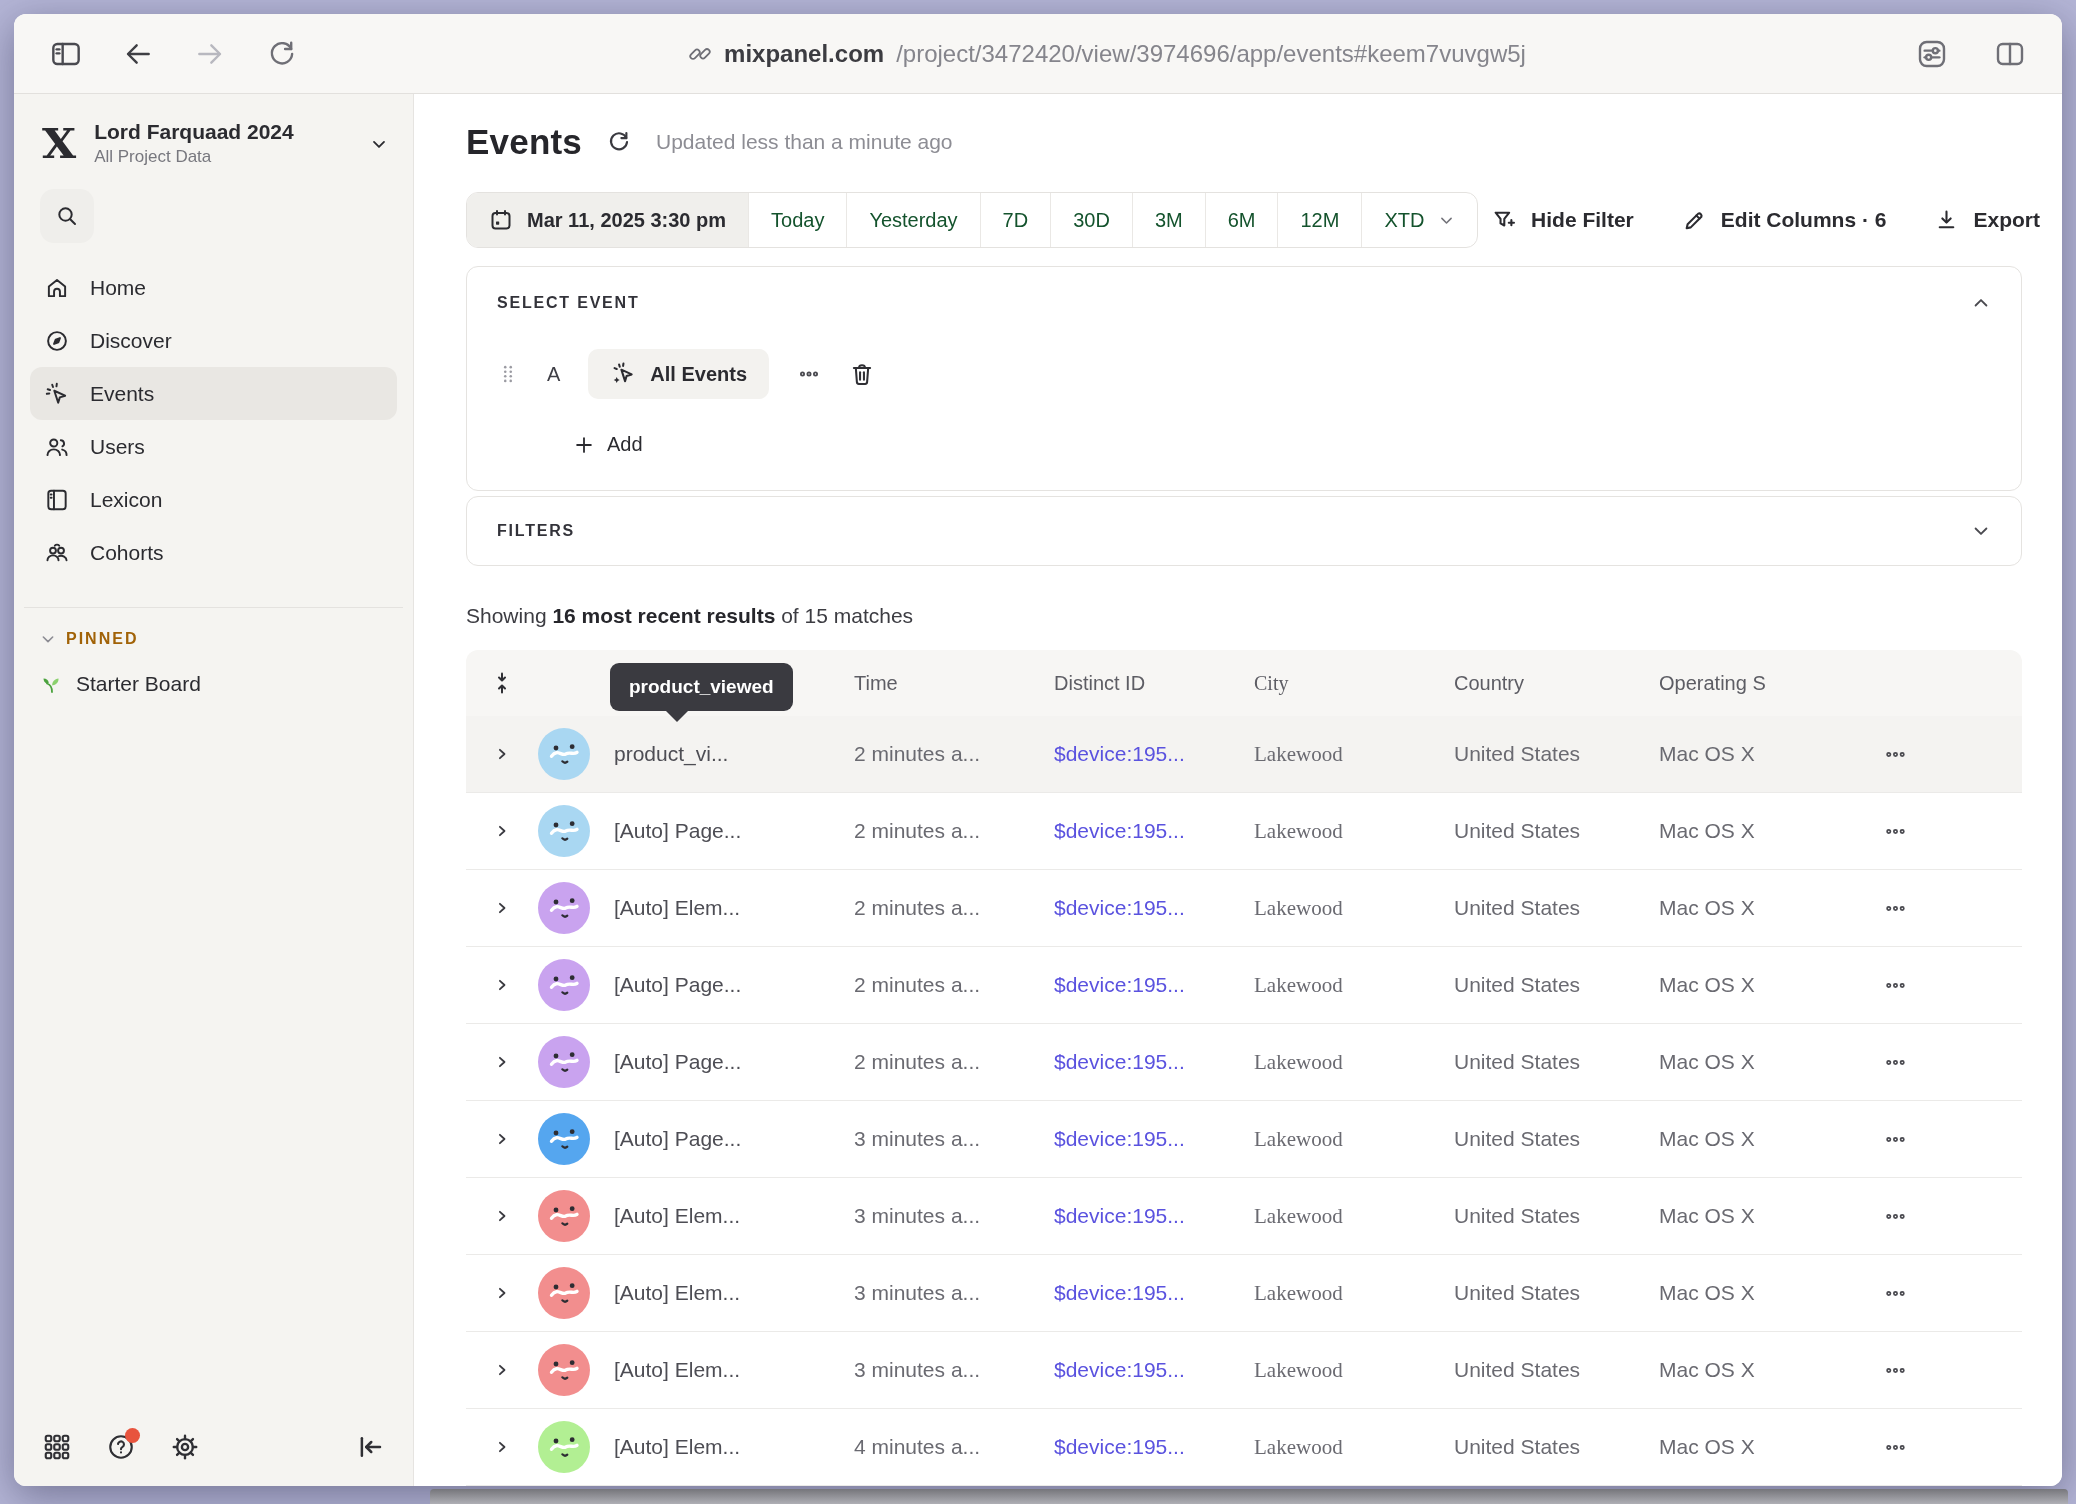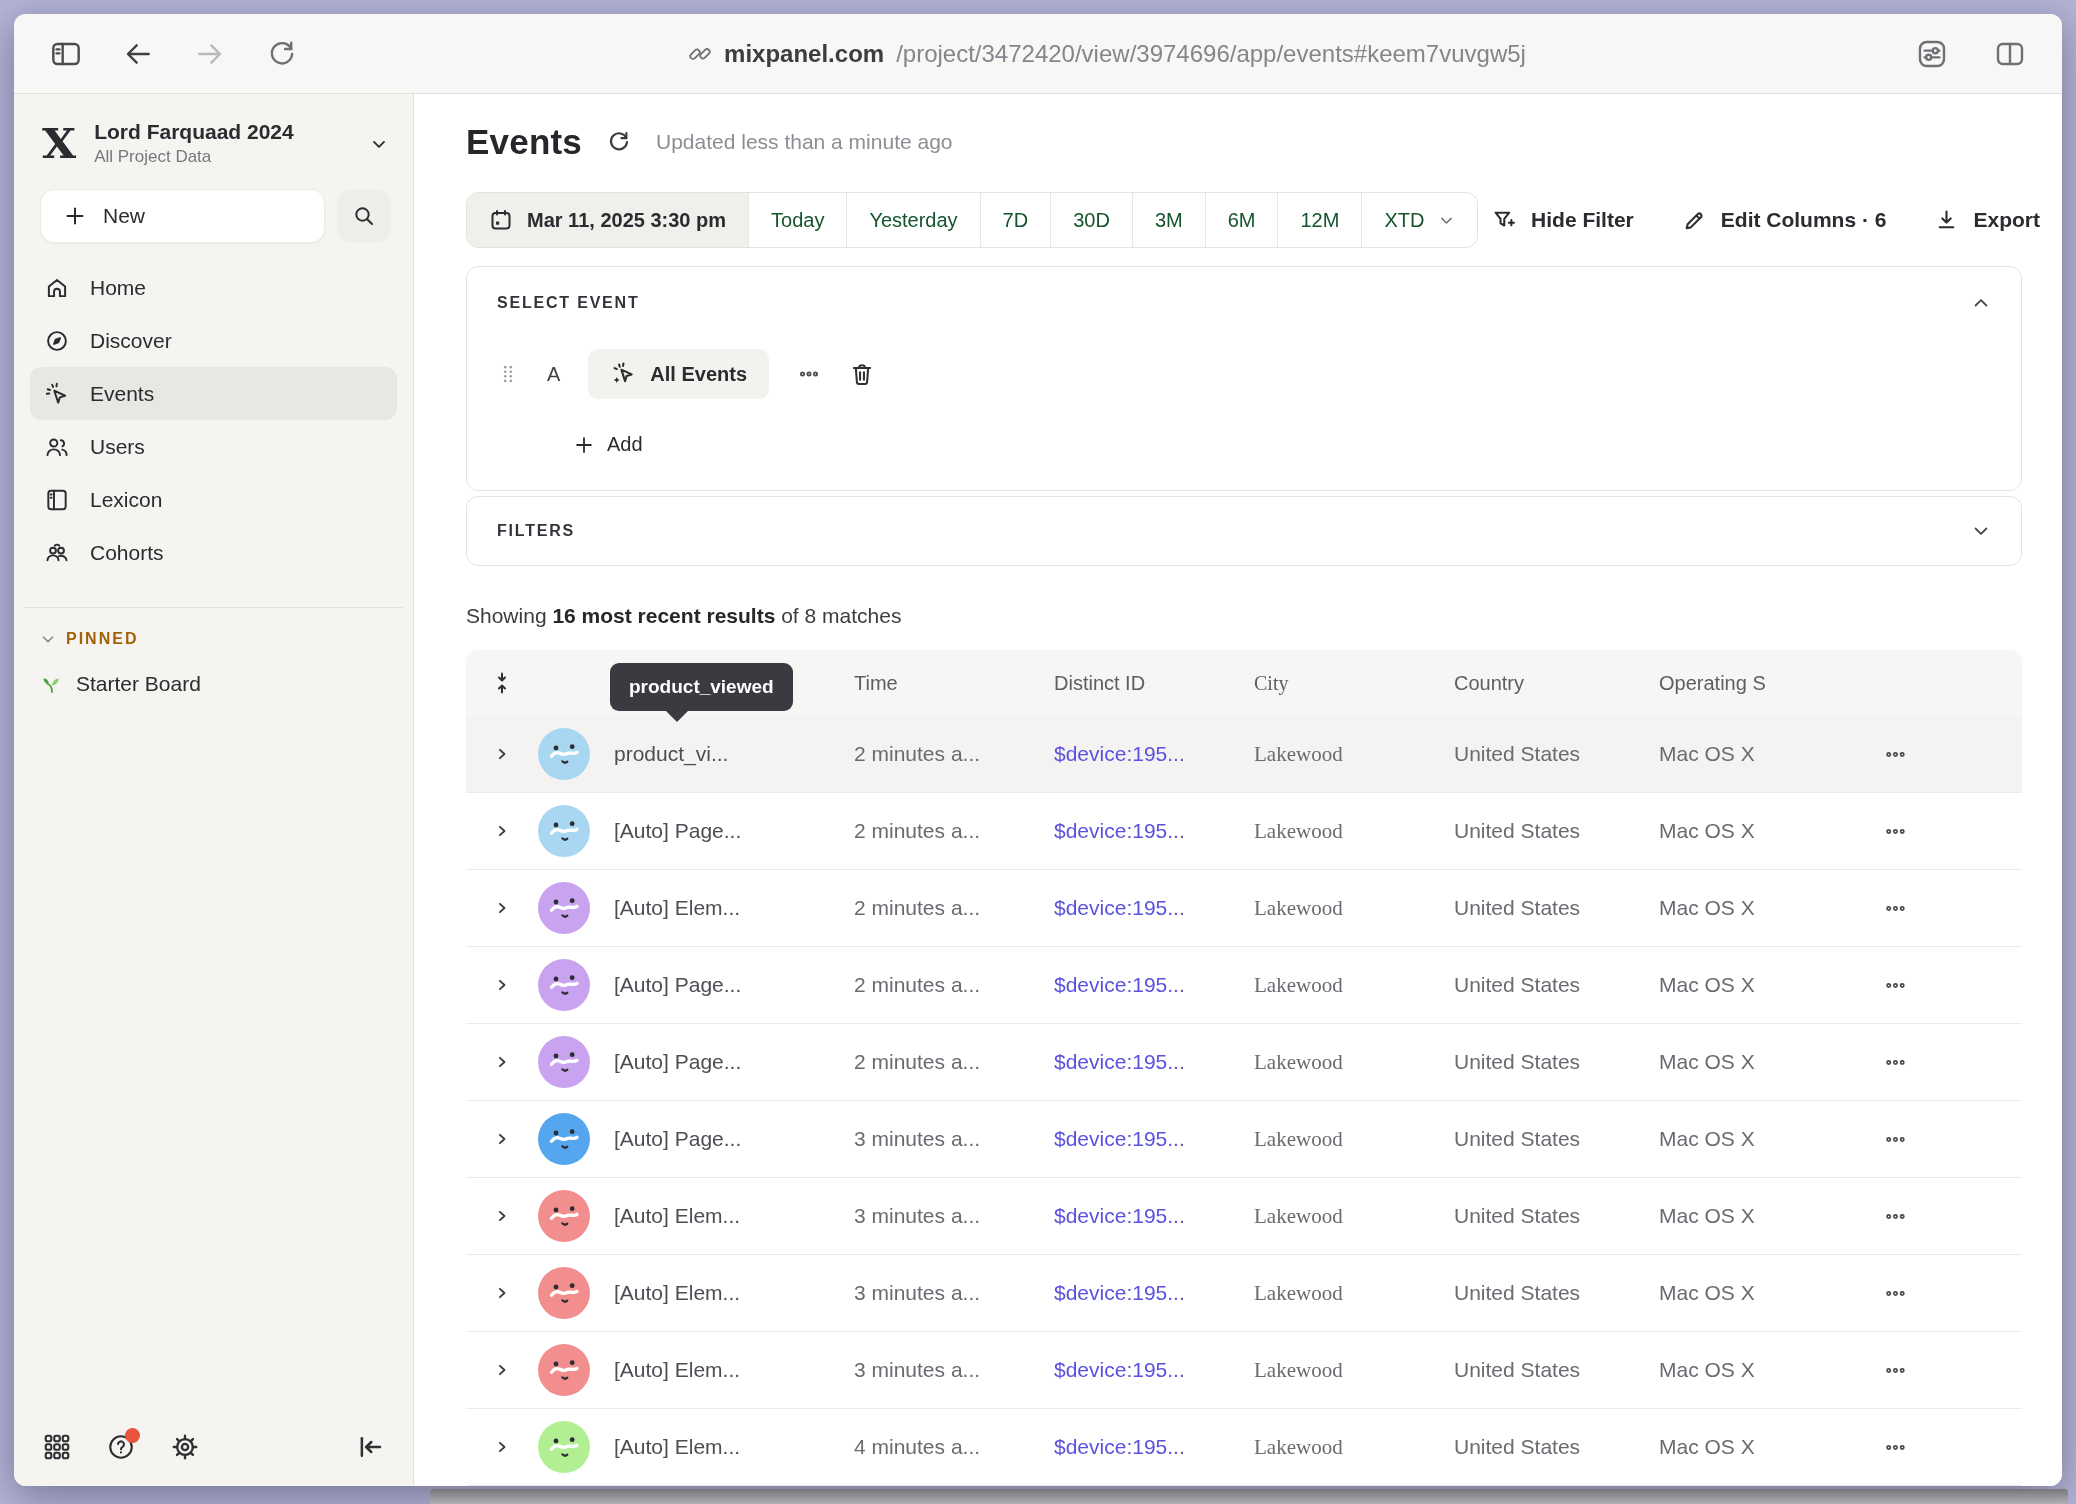--- a/index.html
+++ b/index.html
@@ -201,29 +201,20 @@
           <div class="psub">All Project Data</div>
         </span>
         <span class="ic">
           <svg class="i" viewBox="0 0 24 24" style="stroke:#2b2b30;stroke-width:2.2;width:20px;height:20px">
               <polyline points="6,9.5 12,15.5 18,9.5"></polyline>
             </svg>
         </span>
       </div>
 
       <div class="newrow">
-        <div class="btn-new">
-          <span class="ic">
-            <svg class="i" viewBox="0 0 24 24" style="stroke:#2b2b30;stroke-width:2">
-                <line x1="12" y1="4.5" x2="12" y2="19.5"></line>
-                <line x1="4.5" y1="12" x2="19.5" y2="12"></line>
-              </svg>
-          </span>
-          <span>New</span>
-        </div>
         <div class="btn-sq">
           <span class="ic">
             <svg class="i" viewBox="0 0 24 24" style="stroke:#2b2b30;stroke-width:2">
                 <circle cx="10.5" cy="10.5" r="6.2"></circle>
                 <line x1="15.2" y1="15.2" x2="20" y2="20"></line>
               </svg>
           </span>
         </div>
       </div>
 
@@ -514,21 +505,21 @@
 
       <div class="panel flt">
         <span class="panel-label">FILTERS</span>
         <span class="ic">
           <svg class="i" viewBox="0 0 24 24" style="stroke:#4a4a50;stroke-width:2.2;width:20px;height:20px">
               <polyline points="5.5,9 12,15.5 18.5,9"></polyline>
             </svg>
         </span>
       </div>
 
-      <div class="results"><span>Showing </span><b>16 most recent results</b><span> of 8 matches</span></div>
+      <div class="results"><span>Showing </span><b>16 most recent results</b><span> of 15 matches</span></div>
 
       <div class="table">
         <div class="thead">
           <div class="th c-exp">
             <span class="ic">
               <svg class="i" viewBox="0 0 24 24" style="stroke:#2f2f34;stroke-width:2;width:24px;height:24px">
                   <line x1="12" y1="2.5" x2="12" y2="9"></line>
                   <polyline points="9,6.5 12,9.5 15,6.5"></polyline>
                   <line x1="12" y1="21.5" x2="12" y2="15"></line>
                   <polyline points="9,17.5 12,14.5 15,17.5"></polyline>

